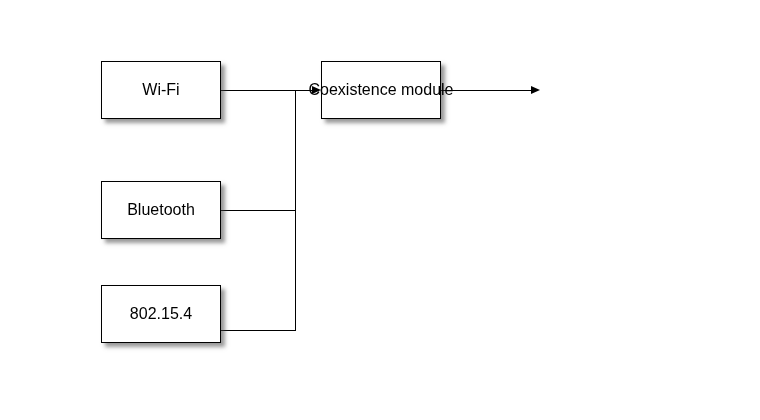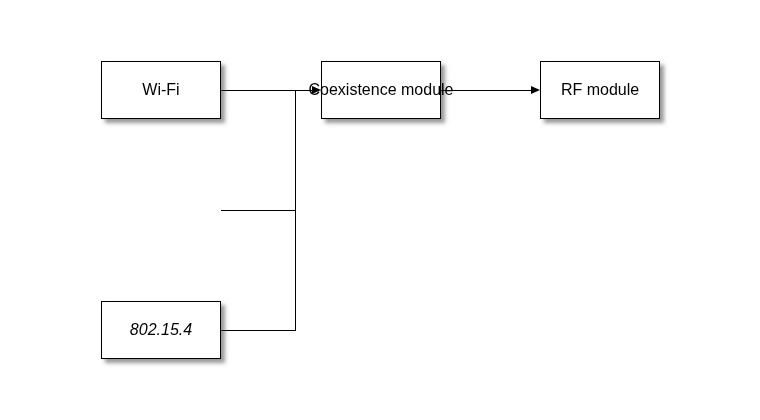--- a/index.html
+++ b/index.html
@@ -61,26 +61,26 @@
   <div class="line h" style="left:221px; top:330px; width:75px;"></div>
   <div class="line h" style="left:441px; top:90px;  width:95px;"></div>
 
   <div class="arrow" style="left:312px; top:86px;"></div>
   <div class="arrow" style="left:531px; top:86px;"></div>
 
   <div class="node" style="left:101px; top:61px;">
     <span>Wi-Fi</span>
   </div>
 
+  <div class="node" style="left:101px; top:181px;">
+    <span>Bluetooth</span>
+  </div>
 
-  <div class="node" style="left:101px; top:301px;font-style:italic;">
+  <div class="node" style="left:101px; top:285px;">
     <span>802.15.4</span>
   </div>
 
   <div class="node" style="left:321px; top:61px;align-items:center;">
     <span>Coexistence module</span>
   </div>
 
-  <div class="node" style="left:540px; top:61px;">
-    <span>RF module</span>
-  </div>
 
 </div>
 
 </body></html>

